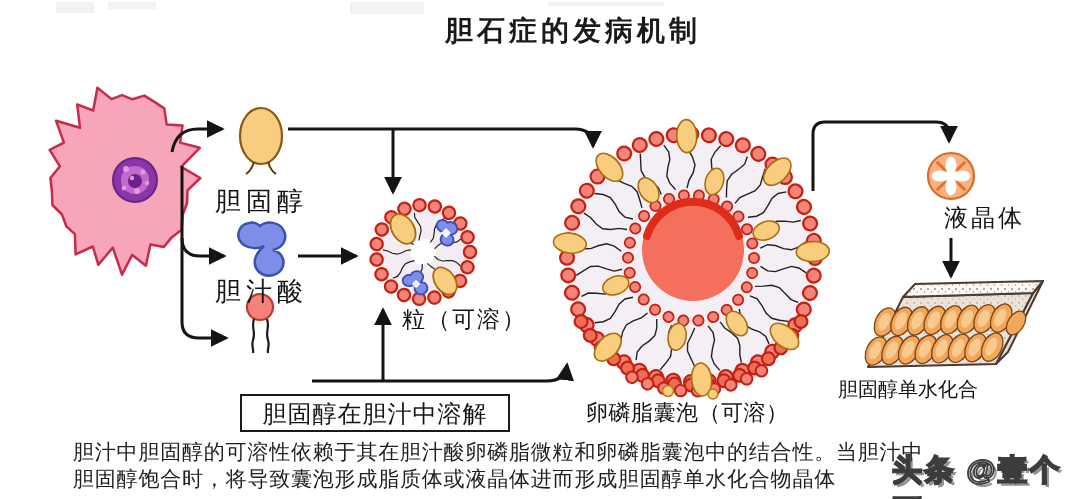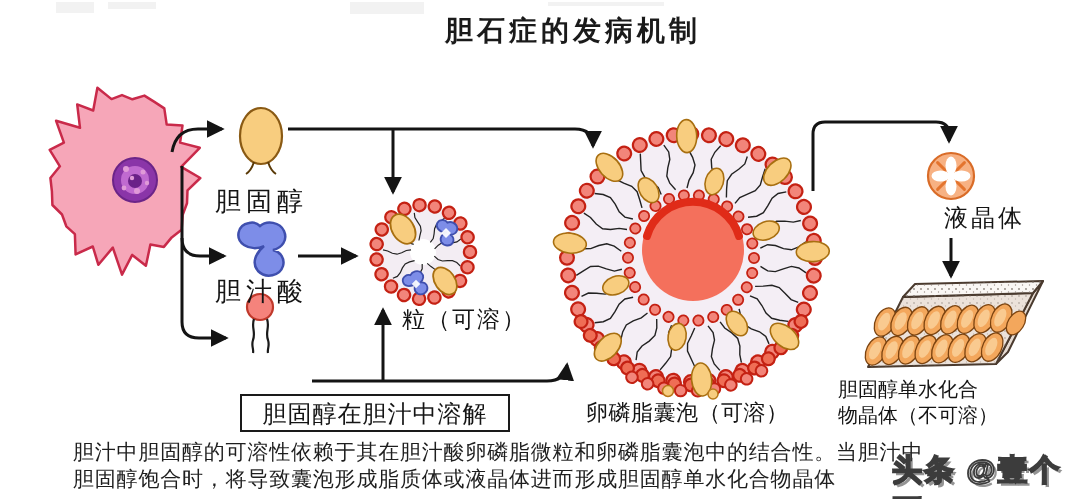--- a/index.html
+++ b/index.html
@@ -232,21 +232,20 @@
   <div class="box">
     <span>胆固醇在胆汁中溶解</span>
   </div>
 
   <div class="lbl" style="left:570px;top:401px;font-size:22px;letter-spacing:0.5px">卵磷脂囊泡（可溶）</div>
 
   <div class="lbl" style="left:928px;top:205px;font-size:24px;letter-spacing:3px">液晶体</div>
 
   <div class="lbl" style="left:822px;top:377px;font-size:20px;line-height:25.5px">
     <div>胆固醇单水化合</div>
-    <div>物晶体（不可溶）</div>
   </div>
 
   <div class="caption">
     <div>胆汁中胆固醇的可溶性依赖于其在胆汁酸卵磷脂微粒和卵磷脂囊泡中的结合性。当胆汁中</div>
     <div>胆固醇饱合时，将导致囊泡形成脂质体或液晶体进而形成胆固醇单水化合物晶体</div>
   </div>
 
   <div class="watermark">头条 @壹个医</div>
 </div>
 

